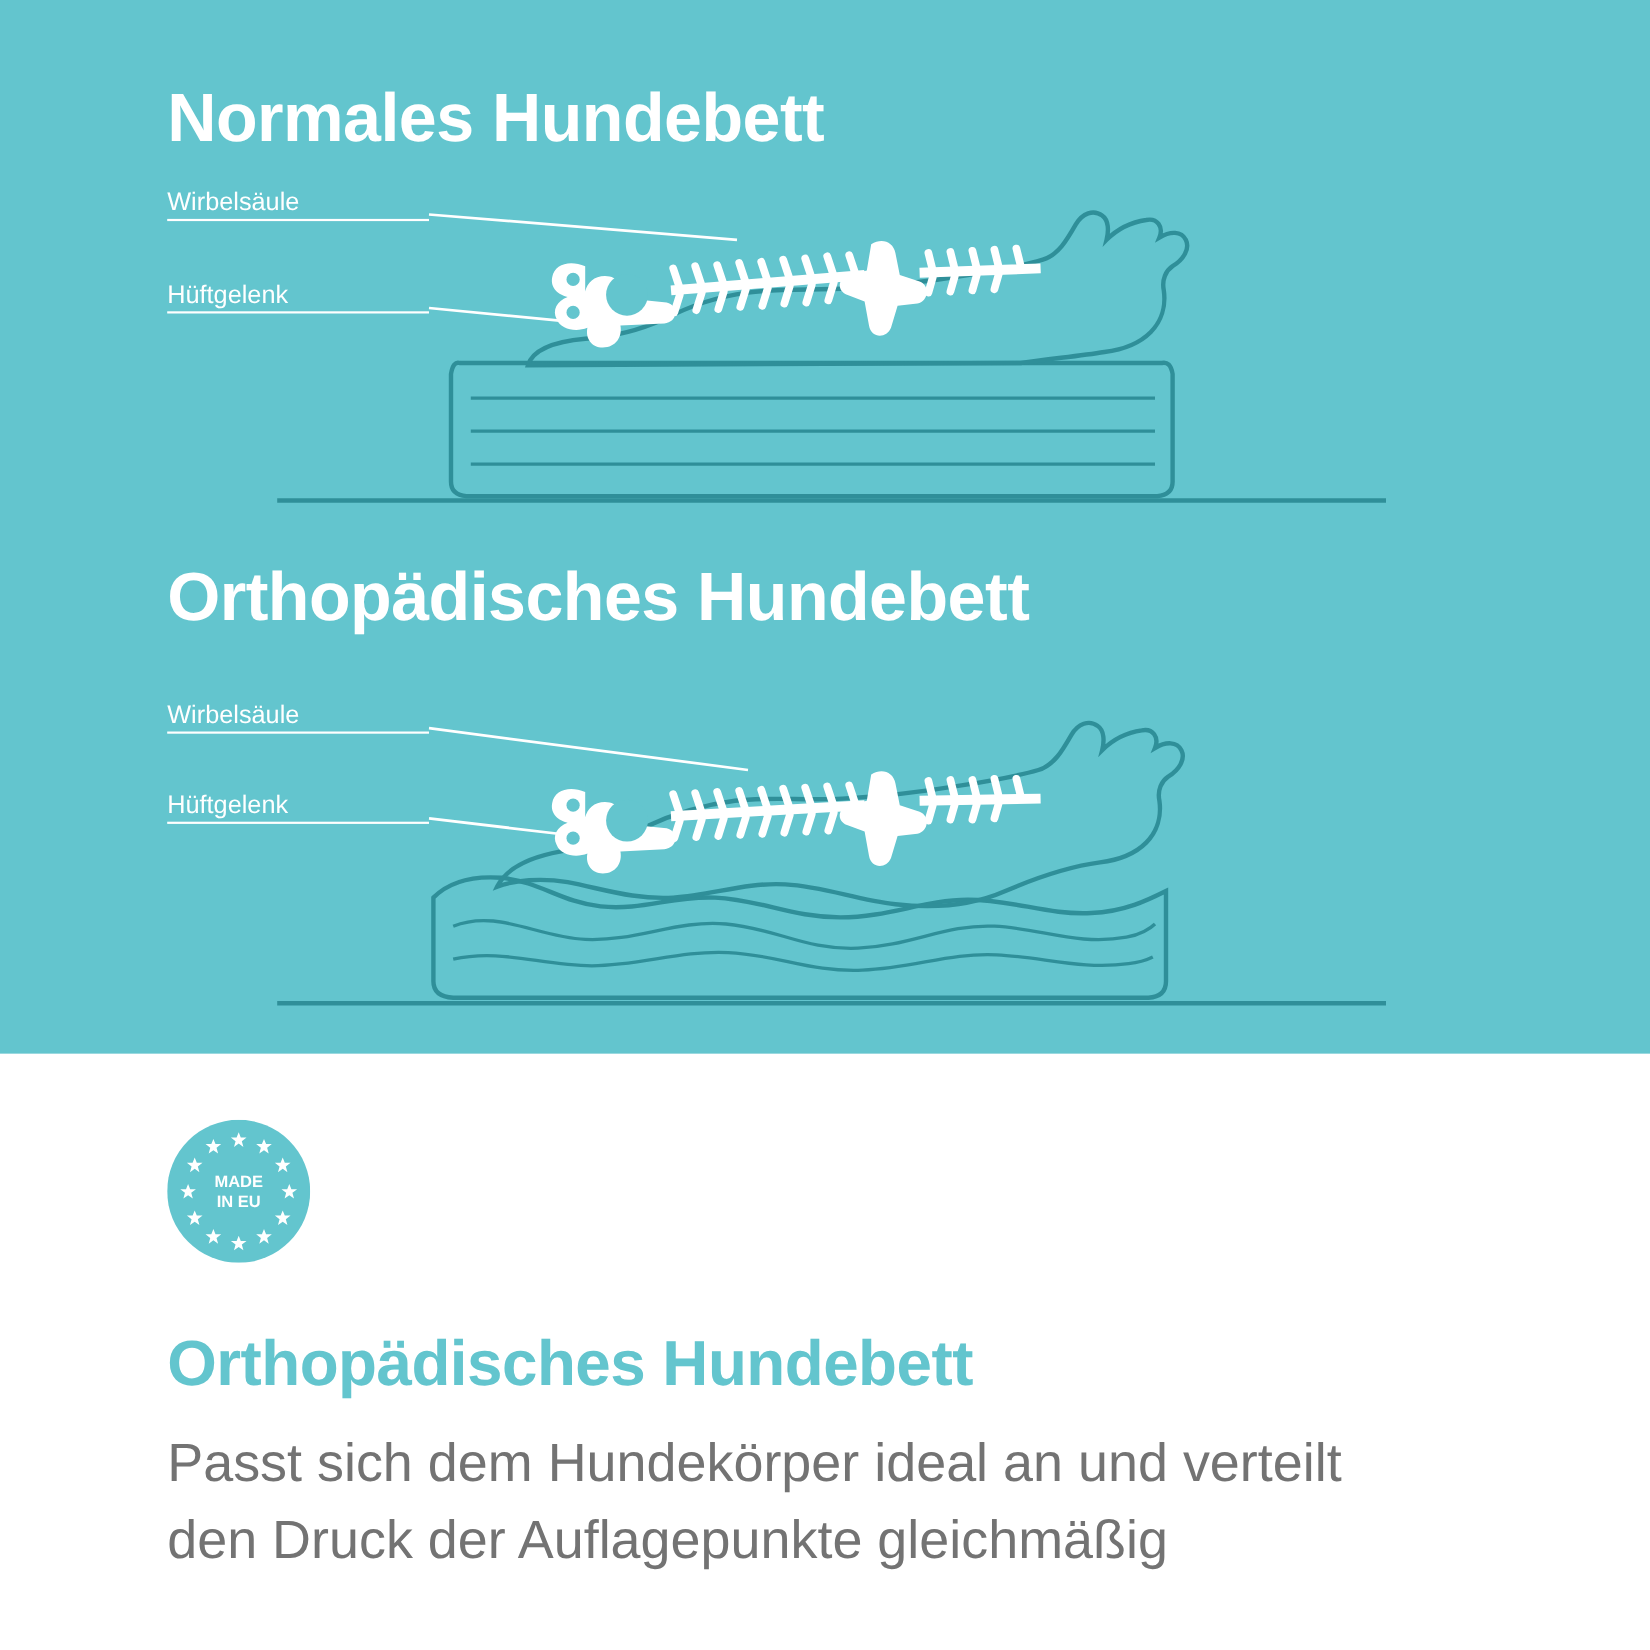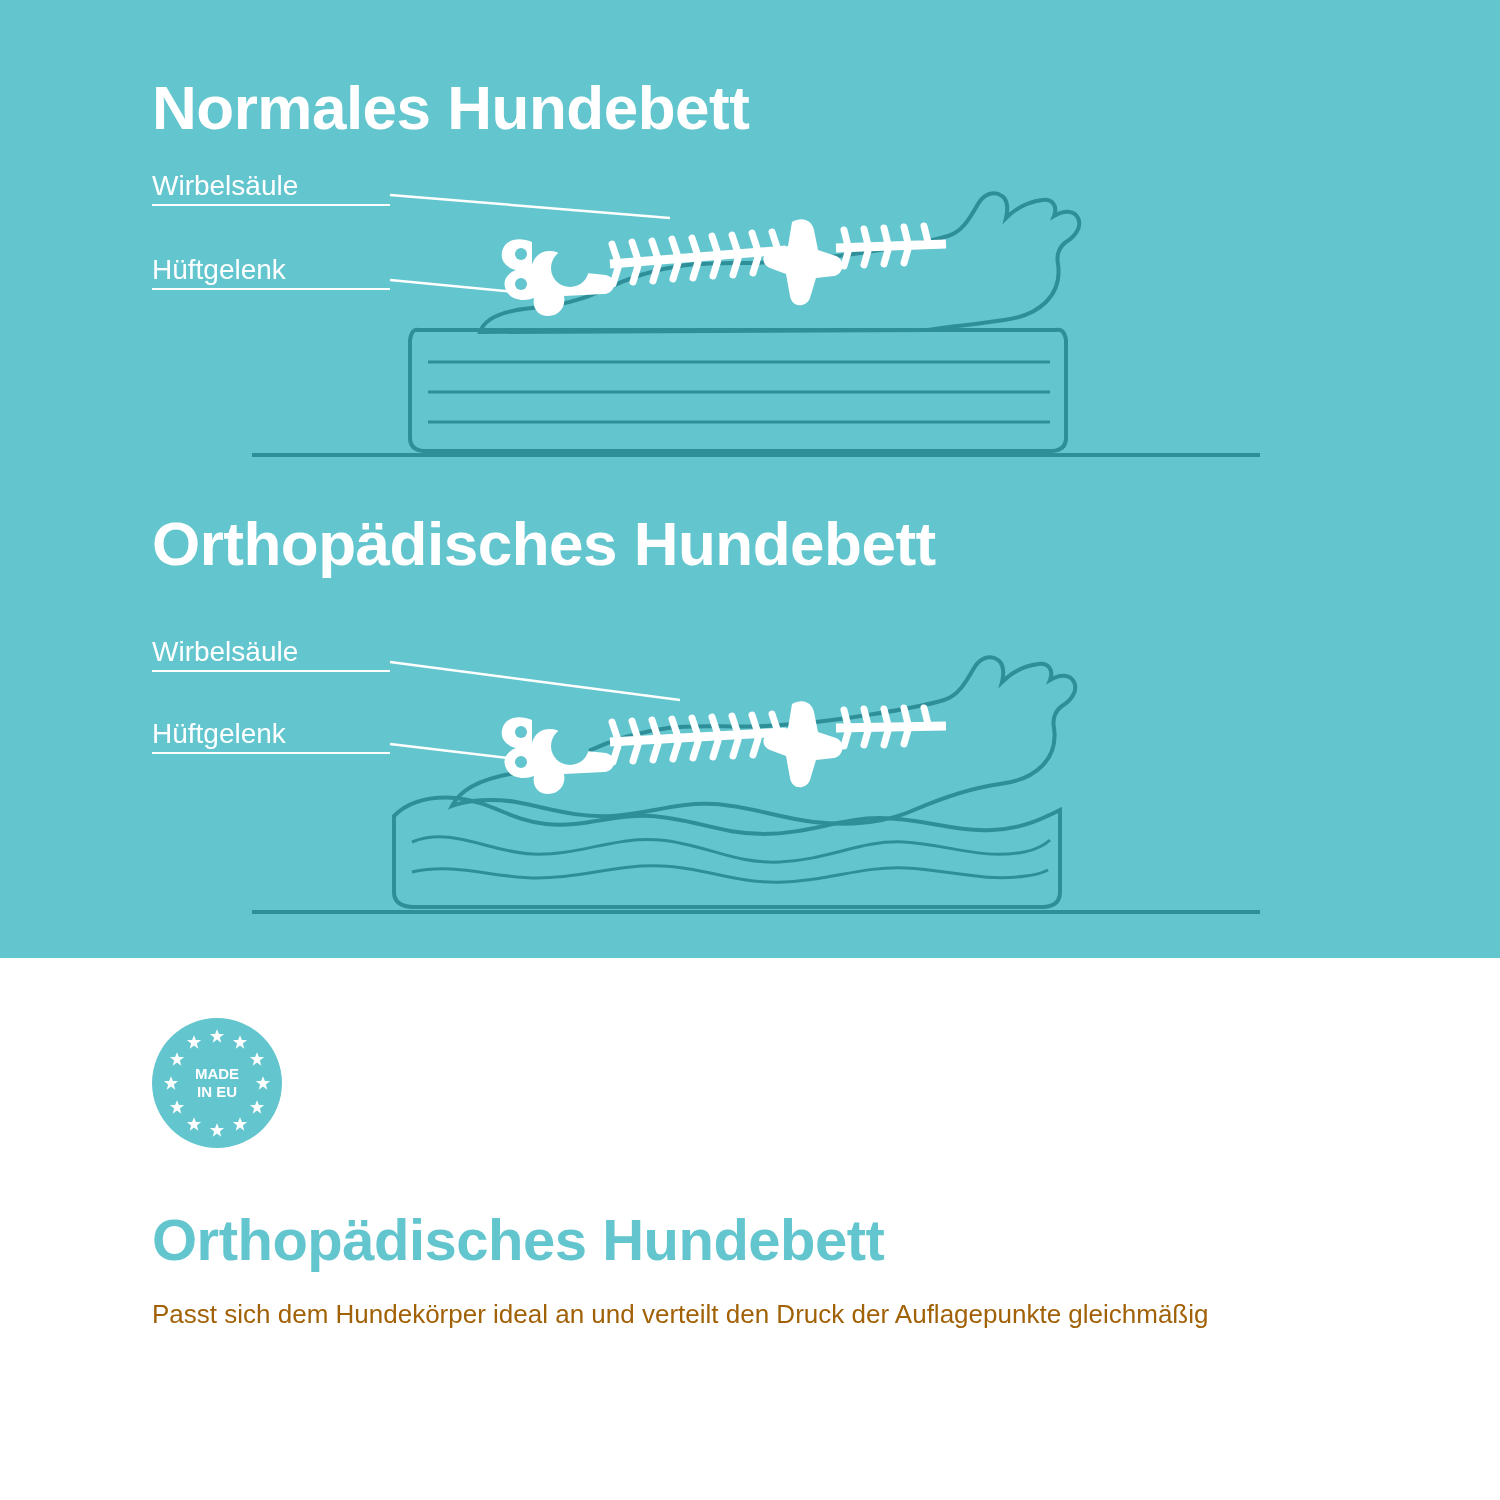--- a/index.html
+++ b/index.html
@@ -43,21 +43,21 @@
   }
   .title-ortho {
     left: 152px;
     top: 508px;
     font-size: 62px;
   }
 
   .callout-label {
     position: absolute;
     color: #ffffff;
-    font-size: 28px;
+    font-size: 23px;
     white-space: nowrap;
     padding-bottom: 4px;
   }
 
   
   .callout-label::after {
     content: "";
     position: absolute;
     left: 0;
     right: 0;
@@ -104,23 +104,23 @@
     color: #63c5ce;
     letter-spacing: -0.5px;
     white-space: nowrap;
   }
 
   .product-desc {
     position: absolute;
     left: 152px;
     top: 338px;
     width: 1100px;
-    font-size: 26px;
+    font-size: 49px;
     line-height: 1.42;
-    color: #a16207;
+    color: #737373;
   }
 </style>
 </head>
 <body>
 
 <div class="page">
 
   <div class="teal-panel">
 
     <div class="section-title title-normal">Normales Hundebett</div>

